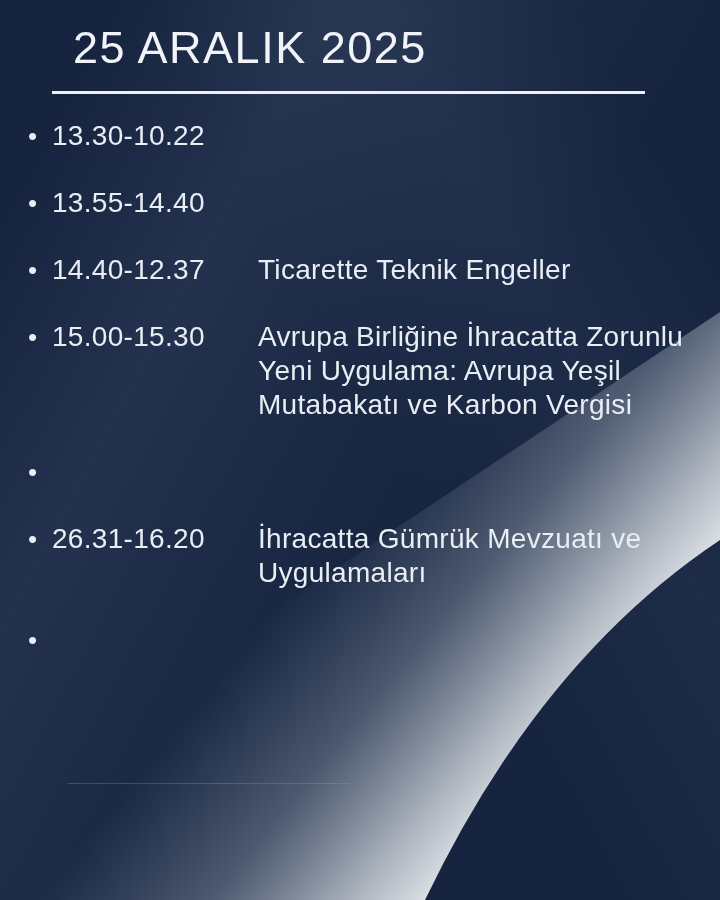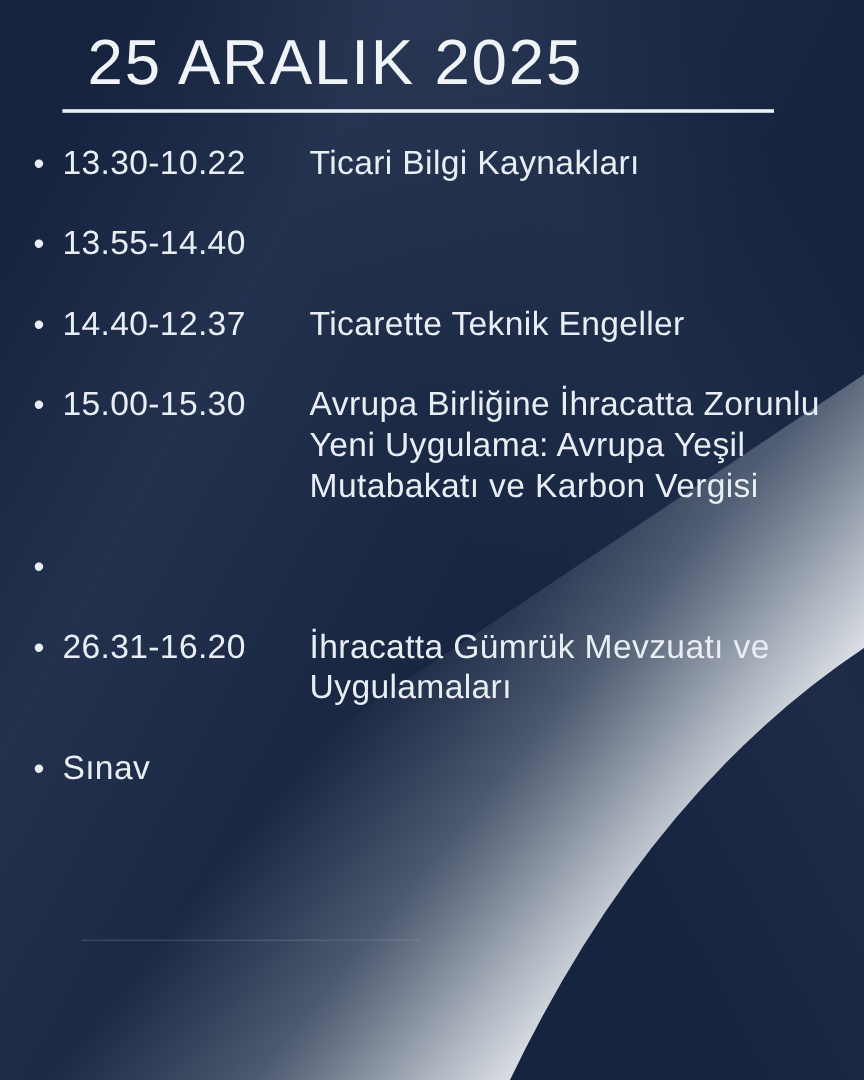--- a/index.html
+++ b/index.html
@@ -21,21 +21,21 @@
     background:linear-gradient(62deg,
       rgba(150,168,200,0) 52%,
       rgba(150,168,200,0.06) 72%,
       rgba(150,168,200,0) 88%);
   }
   svg.swoosh{position:absolute;inset:0;width:100%;height:100%;pointer-events:none}
 
   .content{position:absolute;inset:0}
   .title{
     position:absolute;left:73px;top:22px;
-    font-size:53px;font-weight:400;letter-spacing:1.5px;
+    font-size:45px;font-weight:400;letter-spacing:1.5px;
     color:#f0f3f8;white-space:nowrap;
   }
   .underline{
     position:absolute;left:52px;top:91px;width:593px;height:3px;
     background:var(--underline,#edf1f7);
   }
   .list{position:absolute;left:0;top:119px;width:720px}
   .row{
     display:flex;align-items:flex-start;
     font-size:28px;line-height:34px;letter-spacing:0.3px;
@@ -70,21 +70,20 @@
 </svg>
 
 <div class="content">
   <div class="title">25 ARALIK 2025</div>
   <div class="underline"></div>
 
   <div class="list">
     <div class="row">
       <span class="bullet">•</span>
       <span class="time">13.30-10.22</span>
-      <span class="topic">Ticari Bilgi Kaynakları</span>
     </div>
     <div class="row">
       <span class="bullet">•</span>
       <span class="time">13.55-14.40</span>
     </div>
     <div class="row">
       <span class="bullet">•</span>
       <span class="time">14.40-12.37</span>
       <span class="topic">Ticarette Teknik Engeller</span>
     </div>
@@ -96,18 +95,17 @@
     <div class="row">
       <span class="bullet">•</span>
     </div>
     <div class="row">
       <span class="bullet">•</span>
       <span class="time">26.31-16.20</span>
       <span class="topic">İhracatta Gümrük Mevzuatı ve Uygulamaları</span>
     </div>
     <div class="row">
       <span class="bullet">•</span>
-      <span class="topic">Sınav</span>
     </div>
   </div>
 
   <div class="sep"></div>
 </div>
 
 </body></html>

